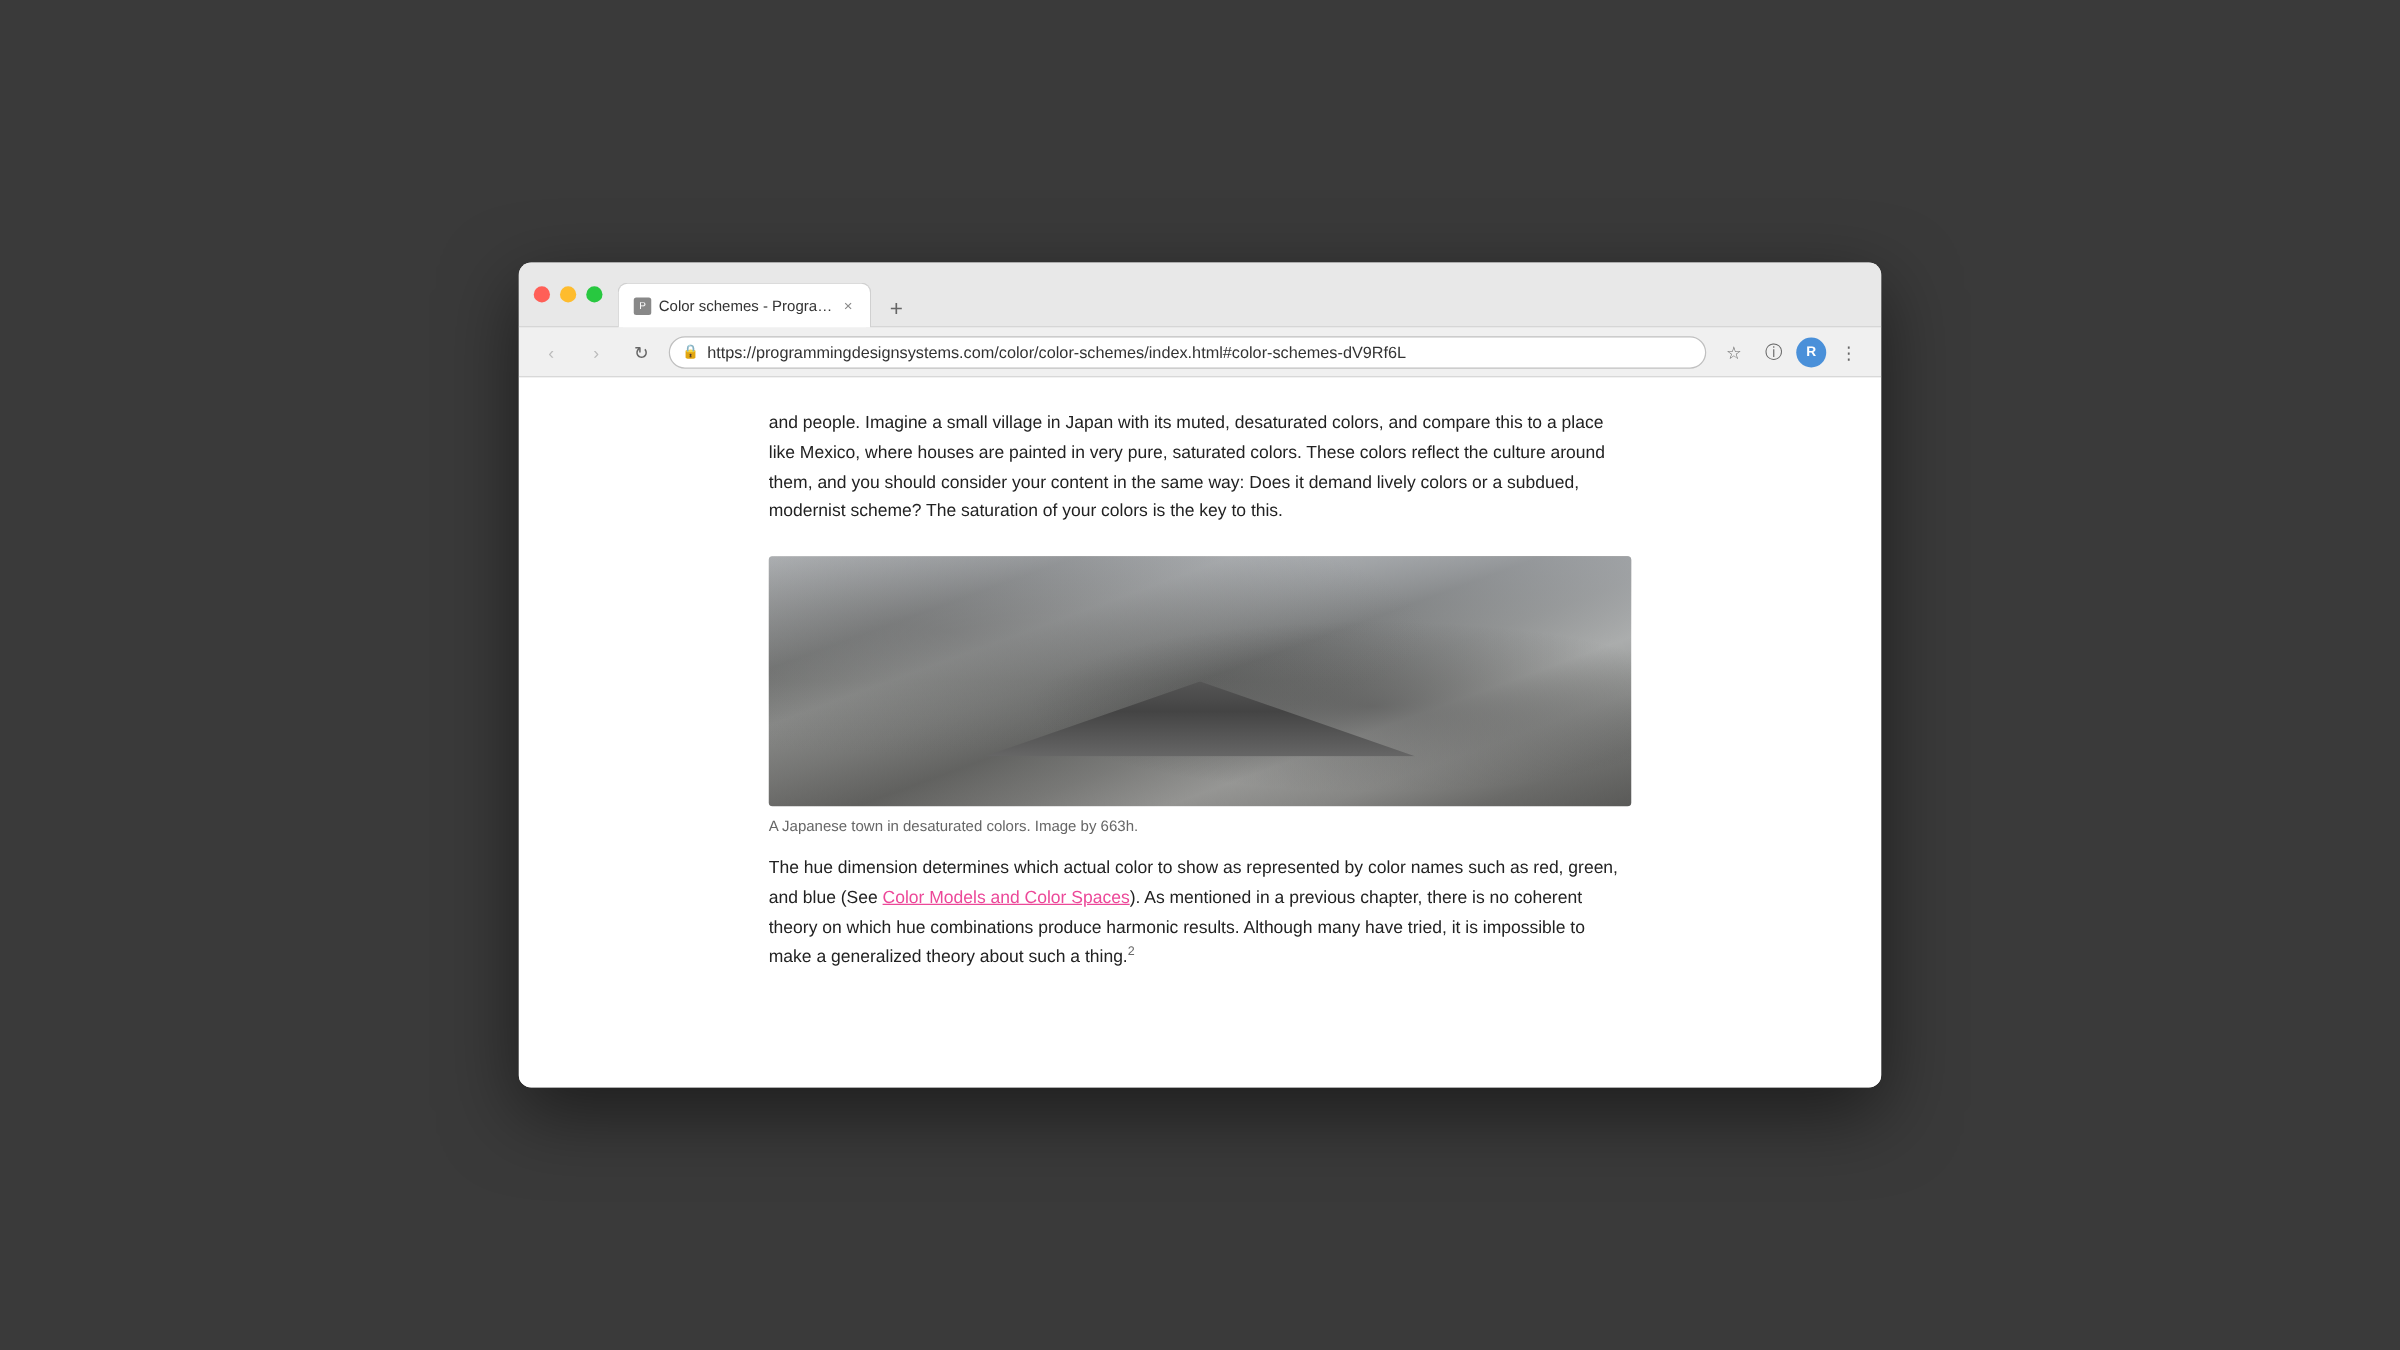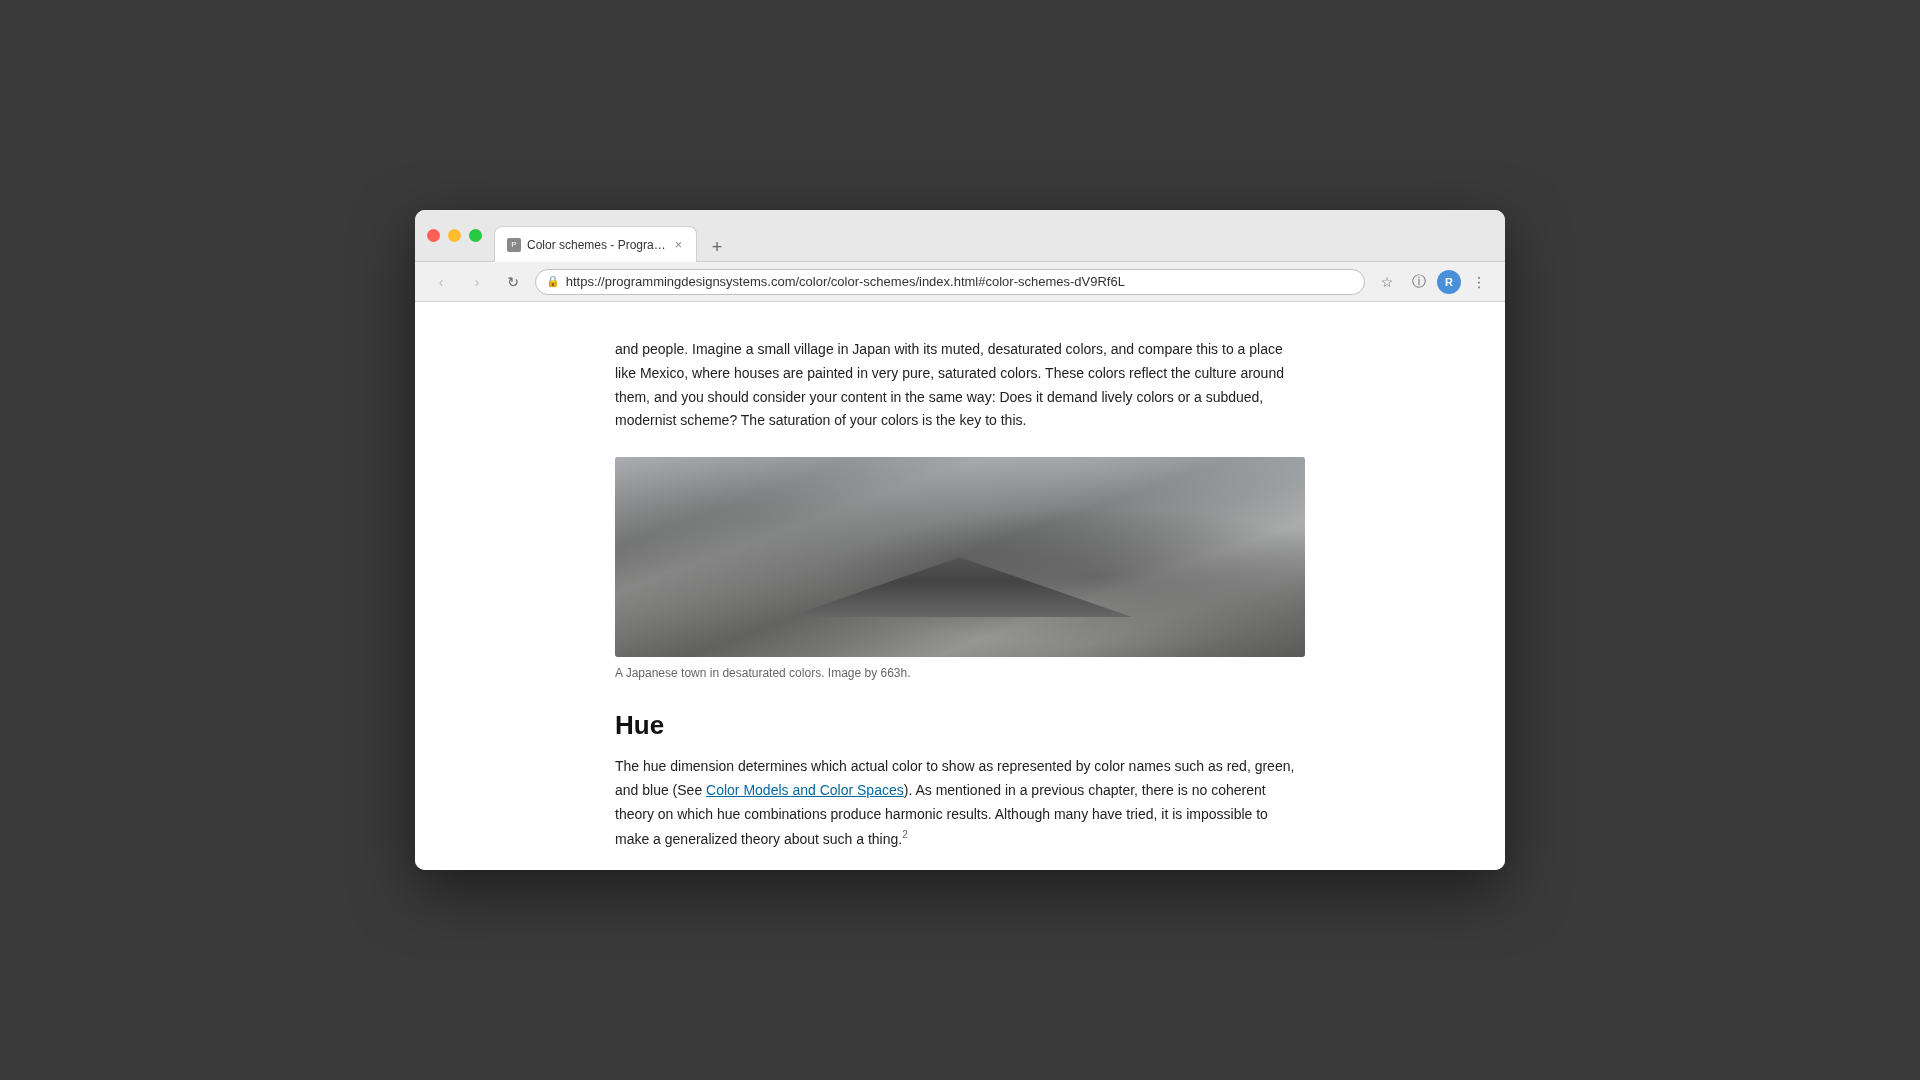--- a/index.html
+++ b/index.html
@@ -198,21 +198,21 @@
 
     
     .page-content {
       flex: 1;
       overflow-y: auto;
       background: #ffffff;
     }
 
     .content-inner {
       max-width: 730px;
-      margin: 16px auto;
+      margin: 4px auto;
       padding: 20px 20px;
     }
 
     .intro-text {
       font-size: 14px;
       line-height: 1.7;
       color: #222;
       margin-bottom: 24px;
     }
 
@@ -322,21 +322,21 @@
       margin-bottom: 14px;
     }
 
     .section-text {
       font-size: 14px;
       line-height: 1.7;
       color: #222;
     }
 
     .link {
-      color: #0369a1;
+      color: #ec4899;
       text-decoration: underline;
       cursor: pointer;
     }
 
     sup {
       font-size: 10px;
       color: #666;
     }
   </style>
 </head>
@@ -395,21 +395,20 @@
 
       <p class="intro-text">and people. Imagine a small village in Japan with its muted, desaturated colors, and compare this to a place like Mexico, where houses are painted in very pure, saturated colors. These colors reflect the culture around them, and you should consider your content in the same way: Does it demand lively colors or a subdued, modernist scheme? The saturation of your colors is the key to this.</p>
 
       <div class="images-row">
         <div class="image-block">
           <div class="image-placeholder img-japan"></div>
           <p class="image-caption">A Japanese town in desaturated colors. Image by 663h.</p>
         </div>
       </div>
 
-      <h2 class="section-heading">Hue</h2>
 
       <p class="section-text">
         <span>The hue dimension determines which actual color to show as represented by color names such as red, green, and blue (See </span><a class="link">Color Models and Color Spaces</a><span>). As mentioned in a previous chapter, there is no coherent theory on which hue combinations produce harmonic results. Although many have tried, it is impossible to make a generalized theory about such a thing.</span><sup>2</sup>
       </p>
 
     </div>
   </div>
 </div>
 
 </body></html>

